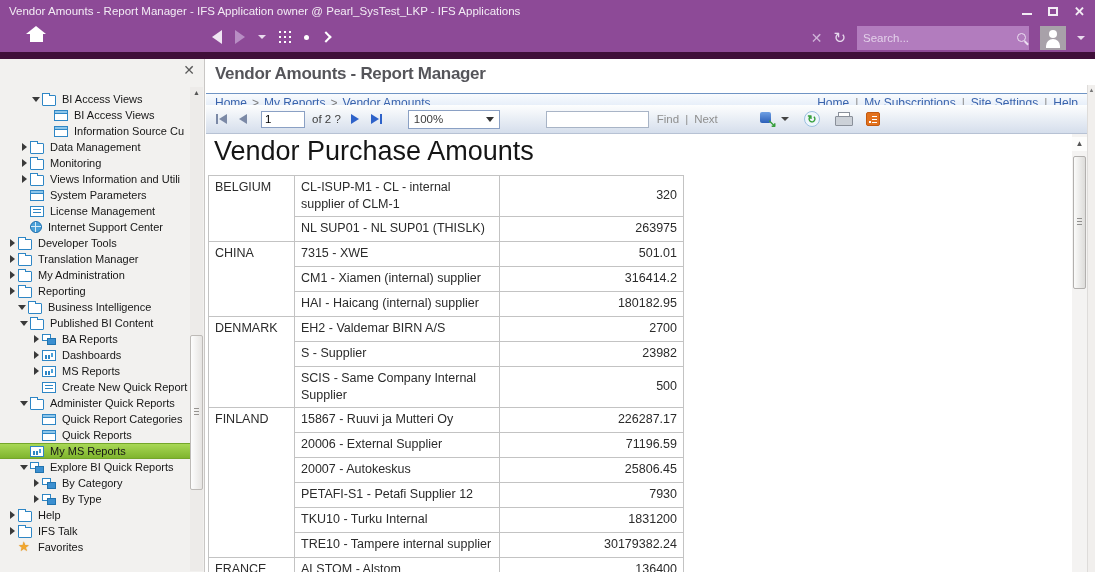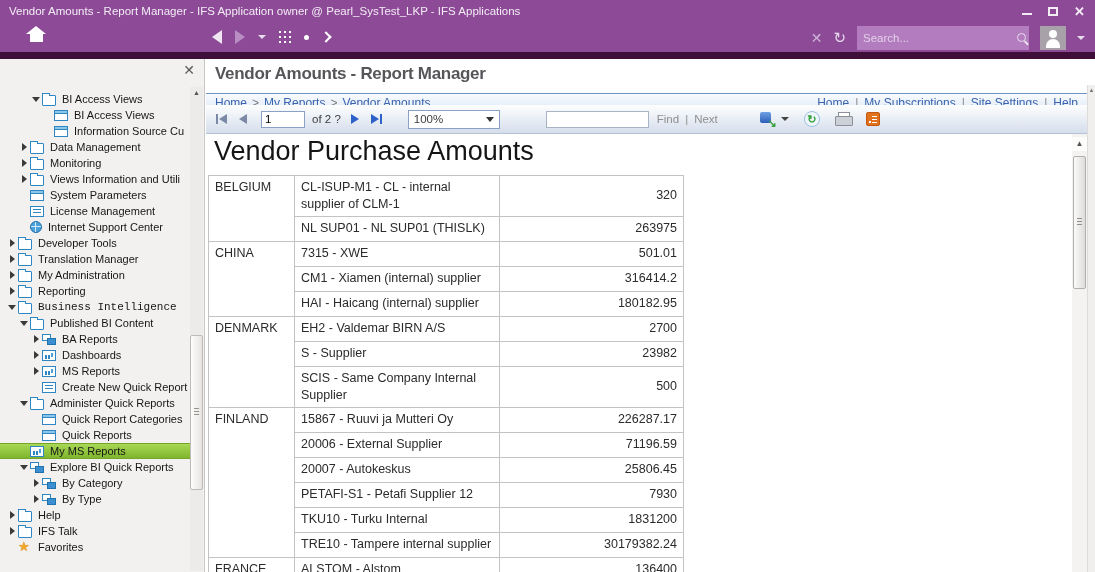--- a/index.html
+++ b/index.html
@@ -233,21 +233,21 @@
       <div class="titem" style="padding-left: 6px;">
         <span class="exp closed"></span>
         <span class="tico folder"></span>
         <span class="tlabel">My Administration</span>
       </div>
       <div class="titem" style="padding-left: 6px;">
         <span class="exp closed"></span>
         <span class="tico folder"></span>
         <span class="tlabel">Reporting</span>
       </div>
-      <div class="titem" style="padding-left: 6px; font-family: Liberation Mono, monospace;">
+      <div class="titem" style="padding-left: 16px;">
         <span class="exp open"></span>
         <span class="tico folder"></span>
         <span class="tlabel">Business Intelligence</span>
       </div>
       <div class="titem" style="padding-left: 18px;">
         <span class="exp open"></span>
         <span class="tico folder"></span>
         <span class="tlabel">Published BI Content</span>
       </div>
       <div class="titem" style="padding-left: 30px;">

